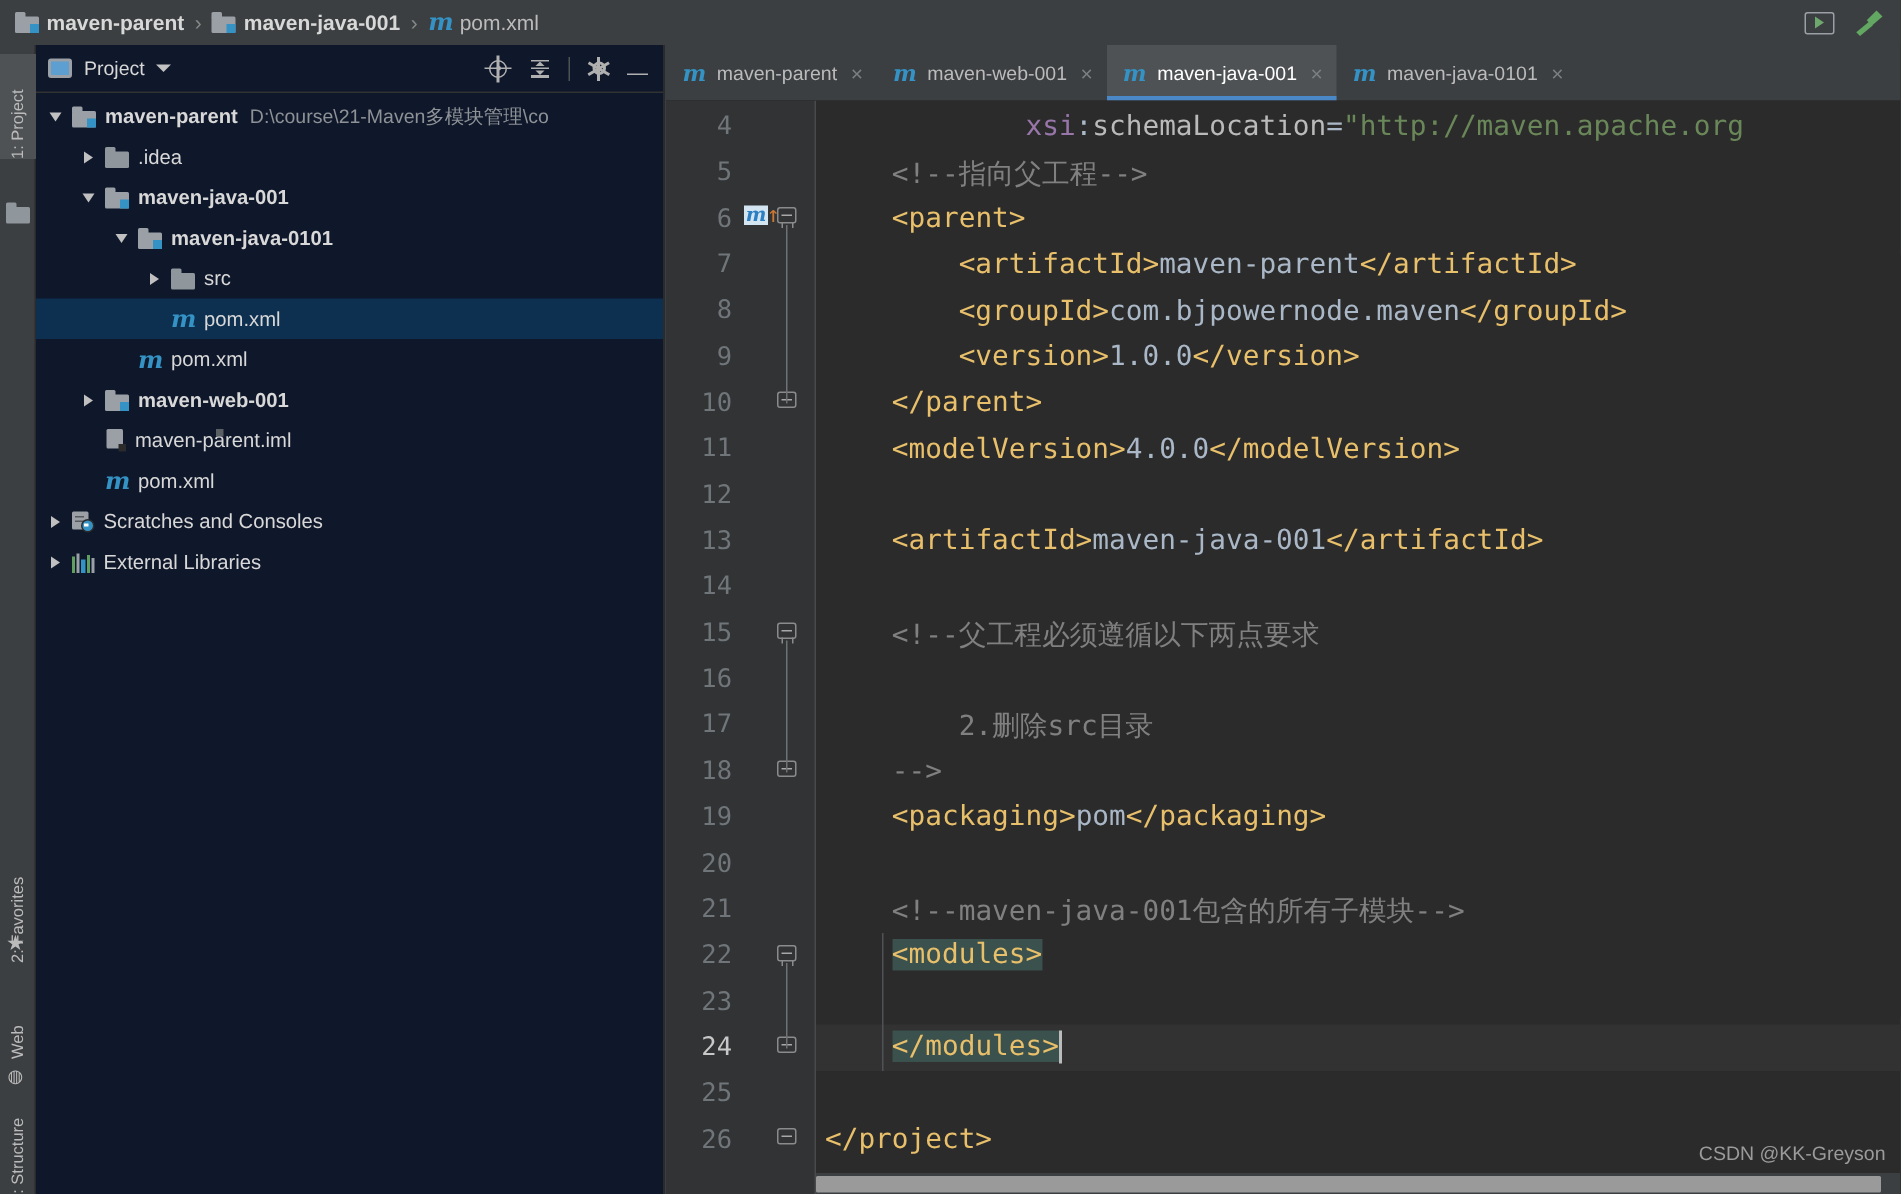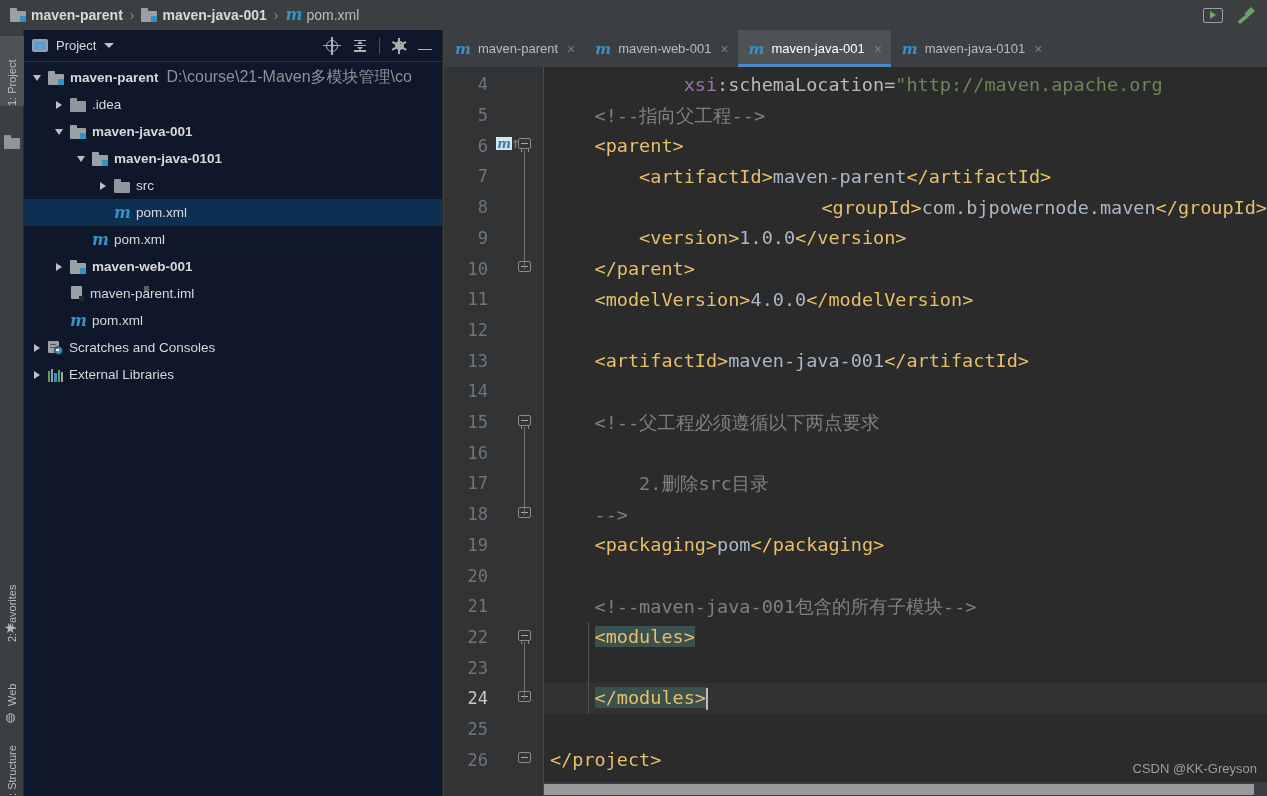--- a/index.html
+++ b/index.html
@@ -113,21 +113,21 @@
   #tree { padding-top: 2px; font-size: 13.5px; color: #d8d8d8; }
   .trow { display: flex; align-items: center; height: 27px; white-space: nowrap; padding-left: 6px; }
   .trow.selected { background: #0d2f50; }
   .arrow { width: 14px; flex: 0 0 14px; display: flex; align-items: center; justify-content: center; }
   .arrow .r { width: 0; height: 0; border-top: 4.5px solid transparent; border-bottom: 4.5px solid transparent;
     border-left: 6px solid #c0c0c0; }
   .arrow .d { width: 0; height: 0; border-left: 4.5px solid transparent; border-right: 4.5px solid transparent;
     border-top: 6px solid #c0c0c0; }
   .tlabel { margin-left: 6px; }
   .tlabel.bold { font-weight: bold; }
-  .tpath { margin-left: 8px; font-size: 16px; color: #8e9296; font-weight: normal; overflow: hidden; }
+  .tpath { margin-left: 8px; font-size: 13px; color: #8e9296; font-weight: normal; overflow: hidden; }
   
   .ico-iml { position: relative; width: 14px; height: 15px; flex: 0 0 14px; }
   .ico-iml .pg { position: absolute; left: 1px; top: 0; width: 11px; height: 13px; background: #9aa0a6;
     border-radius: 1px; }
   .ico-iml .fold { position: absolute; right: 2px; top: 0; width: 5px; height: 5px; background: #5a5f63; }
   .ico-iml .sq { position: absolute; right: 0px; bottom: 0px; width: 5px; height: 5px; background: #2b2b2b; }
   
   .ico-lib { position: relative; width: 15px; height: 14px; flex: 0 0 15px; display: flex; align-items: flex-end; gap: 1px; }
   .ico-lib span { width: 2.4px; display: block; }
   
@@ -485,21 +485,21 @@
           <div class="foldline" style="top: 83.4px; height: 118.8px;"></div>
           <div class="foldline" style="top: 359.7px; height: 88.1px;"></div>
           <div class="foldline" style="top: 574.6px; height: 57.4px;"></div>
         </div>
       <div id="gutter-strip"></div>
       <div id="codebody">
           <div class="cline" style="top: 2px;"><span class="code"><span class="txt">            </span><span class="ns">xsi</span><span class="txt">:</span><span class="attr">schemaLocation</span><span class="txt">=</span><span class="str">"http://maven.apache.org</span></span></div>
           <div class="cline" style="top: 63.4px;"><span class="code"><span class="txt">    </span><span class="tag">&lt;parent&gt;</span></span></div>
           <div class="cline" style="top: 32.7px;"><span class="code"><span class="txt">    </span><span class="cmt">&lt;!--指向父工程--&gt;</span></span></div>
           <div class="cline" style="top: 94.1px;"><span class="code"><span class="txt">        </span><span class="tag">&lt;artifactId&gt;</span><span class="txt">maven-parent</span><span class="tag">&lt;/artifactId&gt;</span></span></div>
-          <div class="cline" style="top: 124.8px; justify-content: flex-end;"><span class="code"><span class="txt">        </span><span class="tag">&lt;groupId&gt;</span><span class="txt">com.bjpowernode.maven</span><span class="tag">&lt;/groupId&gt;</span></span></div>
+          <div class="cline" style="top: 124.8px;"><span class="code"><span class="txt">        </span><span class="tag">&lt;groupId&gt;</span><span class="txt">com.bjpowernode.maven</span><span class="tag">&lt;/groupId&gt;</span></span></div>
           <div class="cline" style="top: 155.5px;"><span class="code"><span class="txt">        </span><span class="tag">&lt;version&gt;</span><span class="txt">1.0.0</span><span class="tag">&lt;/version&gt;</span></span></div>
           <div class="cline" style="top: 186.2px;"><span class="code"><span class="txt">    </span><span class="tag">&lt;/parent&gt;</span></span></div>
           <div class="cline" style="top: 216.9px;"><span class="code"><span class="txt">    </span><span class="tag">&lt;modelVersion&gt;</span><span class="txt">4.0.0</span><span class="tag">&lt;/modelVersion&gt;</span></span></div>
           <div class="cline" style="top: 247.6px;"><span class="code"></span></div>
           <div class="cline" style="top: 278.3px;"><span class="code"><span class="txt">    </span><span class="tag">&lt;artifactId&gt;</span><span class="txt">maven-java-001</span><span class="tag">&lt;/artifactId&gt;</span></span></div>
           <div class="cline" style="top: 309px;"><span class="code"></span></div>
           <div class="cline" style="top: 339.7px;"><span class="code"><span class="txt">    </span><span class="cmt">&lt;!--父工程必须遵循以下两点要求</span></span></div>
           <div class="cline" style="top: 370.4px;"><span class="code"><span class="txt">        </span></span></div>
           <div class="cline" style="top: 401.1px;"><span class="code"><span class="txt">        </span><span class="cmt">2.删除src目录</span></span></div>
           <div class="cline" style="top: 431.8px;"><span class="code"><span class="txt">    </span><span class="cmt">--&gt;</span></span></div>

